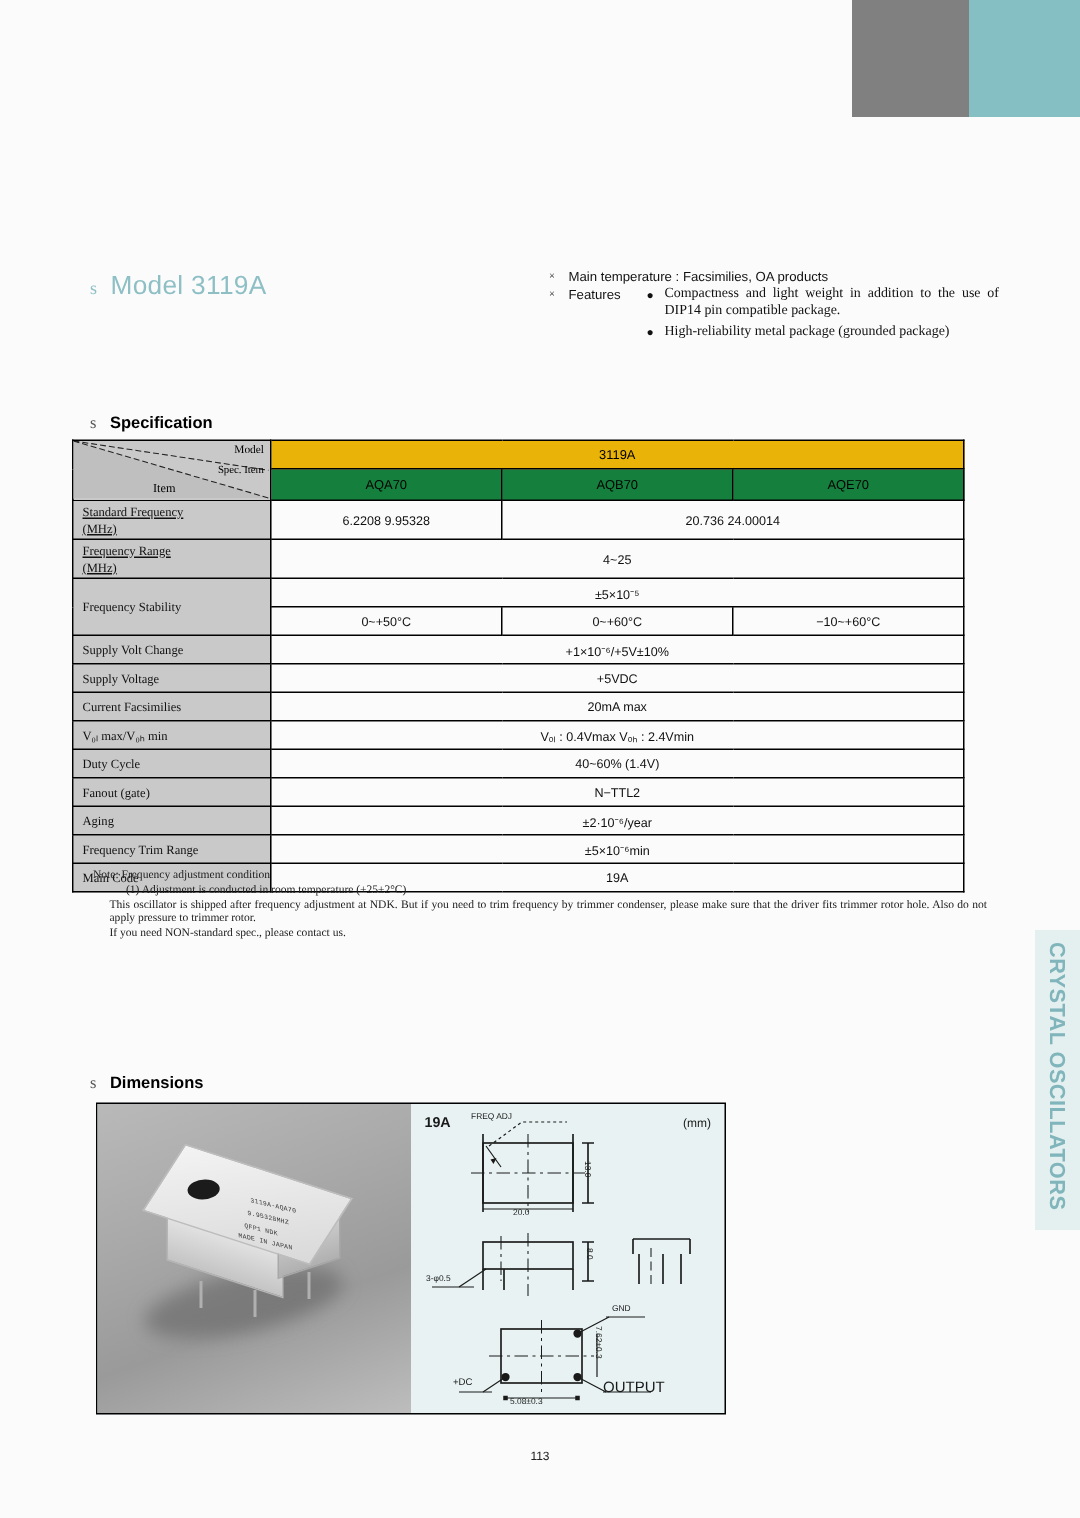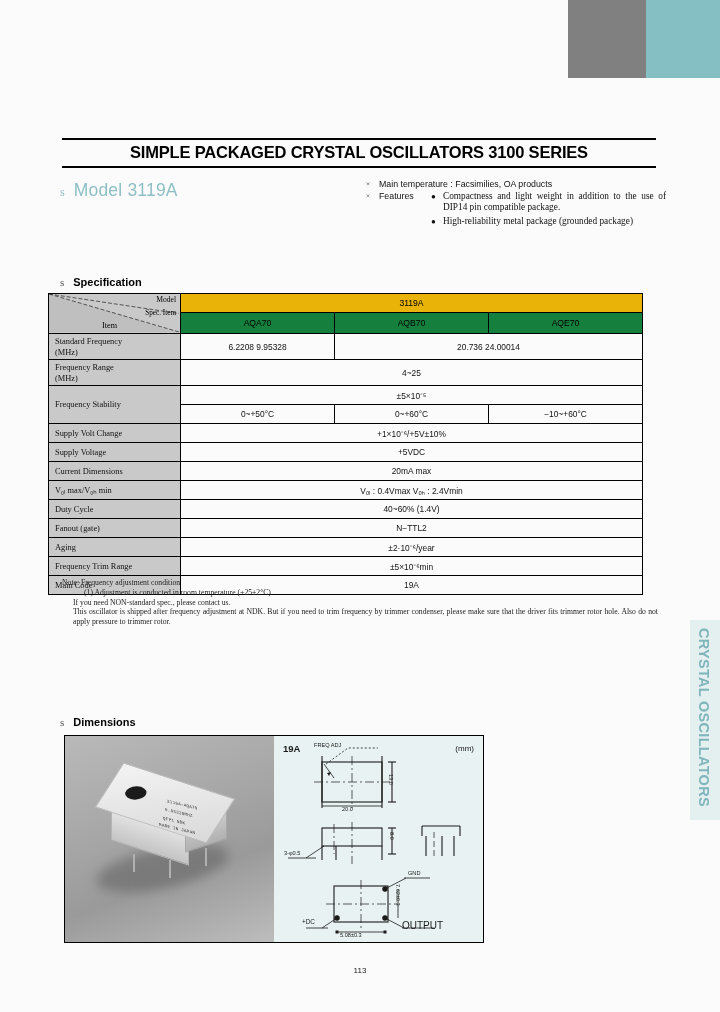--- a/index.html
+++ b/index.html
@@ -233,20 +233,21 @@
     position: absolute;
     left: 5px; bottom: 3px;
     font-size: 8.2px;
     font-family: "Liberation Serif", serif;
     margin-left: 48px;
   }
   .two-line {
     line-height: 9.2px;
     padding-top: 1px;
     padding-bottom: 1px;
+    text-decoration: underline;
   }
 
   
   #note {
     position: absolute;
     left: 62px;
     top: 578px;
     width: 596px;
     font-family: "Liberation Serif", serif;
     font-size: 7.7px;
@@ -384,23 +385,20 @@
 </head>
 <body>
 
 <div id="page">
 
   <div id="corner-blocks">
     <div class="blk" id="blk-gray"></div>
     <div class="blk" id="blk-teal"></div>
   </div>
 
-  <div id="banner">
-    <div id="banner-title">SIMPLE PACKAGED CRYSTAL OSCILLATORS 3100 SERIES</div>
-  </div>
 
   <div id="model-heading">
     <span class="sq">s</span>
     <span class="txt">Model 3119A</span>
   </div>
 
   <div id="intro">
     <div class="intro-row">
       <span class="intro-mark">×</span>
       <span id="applications-text">Main temperature : Facsimilies, OA products</span>
@@ -484,21 +482,21 @@
         <td class="lab">Supply Volt Change</td>
         <td class="val" colspan="3">+1×10⁻⁶/+5V±10%</td>
       </tr>
 
       <tr>
         <td class="lab">Supply Voltage</td>
         <td class="val" colspan="3">+5VDC</td>
       </tr>
 
       <tr>
-        <td class="lab">Current Dimensions</td>
+        <td class="lab">Current Facsimilies</td>
         <td class="val" colspan="3">20mA max</td>
       </tr>
 
       <tr>
         <td class="lab">V₀ₗ max/V₀ₕ min</td>
         <td class="val" colspan="3">Vₒₗ : 0.4Vmax  Vₒₕ : 2.4Vmin</td>
       </tr>
 
       <tr>
         <td class="lab">Duty Cycle</td>
@@ -523,22 +521,22 @@
       <tr>
         <td class="lab">Main Code</td>
         <td class="val" colspan="3">19A</td>
       </tr>
     </tbody>
   </table>
 
   <div id="note">
     <div>Note: Frequency adjustment condition</div>
     <div class="ind1">(1) Adjustment is conducted in room temperature (+25±2°C)</div>
+    <div class="ind2">This oscillator is shipped after frequency adjustment at NDK. But if you need to trim frequency by trimmer condenser, please make sure that the driver fits trimmer rotor hole. Also do not apply pressure to trimmer rotor.</div>
     <div class="ind2">If you need NON-standard spec., please contact us.</div>
-    <div class="ind2">This oscillator is shipped after frequency adjustment at NDK. But if you need to trim frequency by trimmer condenser, please make sure that the driver fits trimmer rotor hole. Also do not apply pressure to trimmer rotor.</div>
   </div>
 
   <div id="dim-heading">
     <span class="sq">s</span>
     <span class="txt">Dimensions</span>
   </div>
 
   <div id="dim-panel">
 
     <div id="photo-pane">

